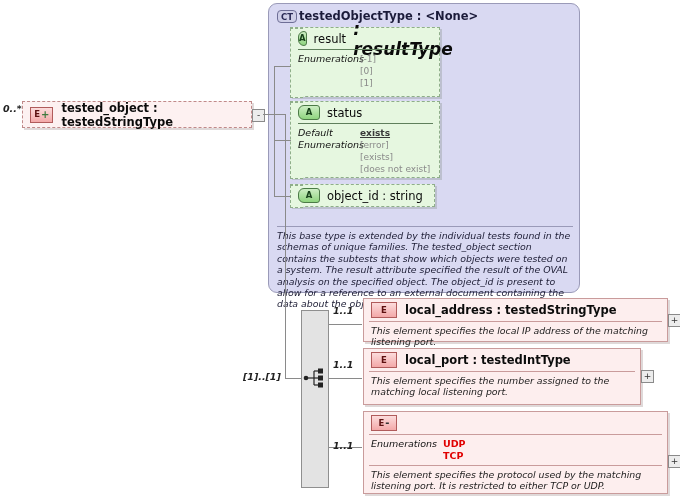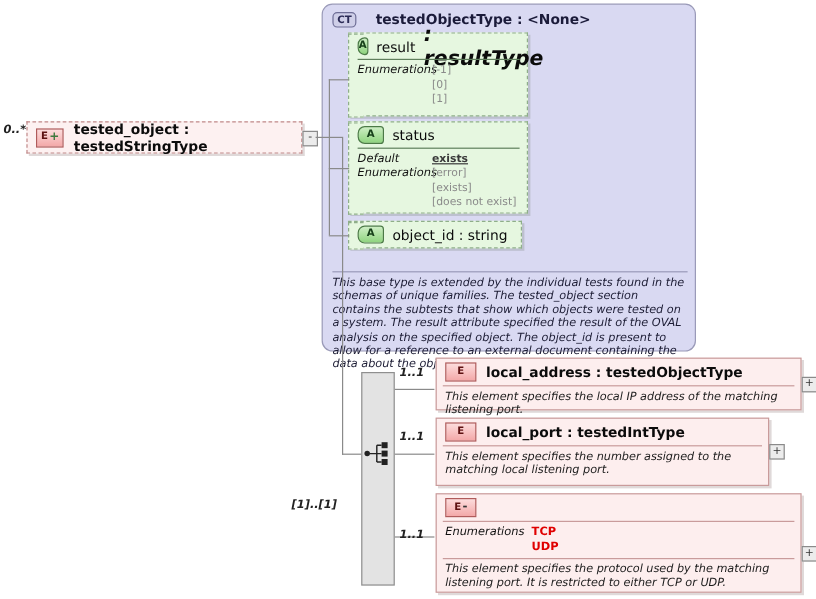--- a/index.html
+++ b/index.html
@@ -25,21 +25,21 @@
 
   
   .ct-box {
     left: 268px; top: 3px; width: 312px; height: 290px;
     background: #d9d9f2;
     border: 1px solid #9a9ab8;
     border-radius: 9px;
   }
   .ct-title {
     position: absolute; left: 8px; top: 5px;
-    display: flex; align-items: center; gap: 16px;
+    display: flex; align-items: center; gap: 2px;
     font-size: 11.5px; font-weight: bold; color: #1b1b3a;
   }
   .ct-badge {
     display: inline-block;
     border: 1px solid #6e6e96;
     border-radius: 4px;
     background: #cfcfe8;
     font-size: 8.5px; font-weight: bold;
     letter-spacing: 0px;
     padding: 1px 3px 0px 3px;
@@ -257,21 +257,21 @@
 
   <div class="line-h" style="left:274px; top:140px; width:17px;"></div>
 
   <div class="line-h" style="left:274px; top:196px; width:17px;"></div>
 
   <div class="line-v" style="left:285px; top:114px; height:265px;"></div>
 
   <div class="line-h" style="left:285px; top:378px; width:17px;"></div>
 
   <div class="abs seq-box"></div>
-  <div class="card" style="left:243px; top:371px;margin-top:44px;">[1]..[1]</div>
+  <div class="card" style="left:243px; top:371px;">[1]..[1]</div>
   <svg class="seq-icon" viewBox="0 0 24 20">
     <circle cx="3" cy="10" r="2.3" fill="#222"></circle>
     <line x1="5" y1="10" x2="11" y2="10" stroke="#222" stroke-width="1.2"></line>
     <line x1="11" y1="3" x2="11" y2="17" stroke="#222" stroke-width="1.2"></line>
     <line x1="11" y1="3" x2="15" y2="3" stroke="#222" stroke-width="1.2"></line>
     <line x1="11" y1="10" x2="15" y2="10" stroke="#222" stroke-width="1.2"></line>
     <line x1="11" y1="17" x2="15" y2="17" stroke="#222" stroke-width="1.2"></line>
     <rect x="15" y="0.5" width="5" height="5" fill="#222"></rect>
     <rect x="15" y="7.5" width="5" height="5" fill="#222"></rect>
     <rect x="15" y="14.5" width="5" height="5" fill="#222"></rect>
@@ -279,21 +279,21 @@
 
   <div class="line-h" style="left:329px; top:324px; width:33px;"></div>
   <div class="line-h" style="left:329px; top:378px; width:33px;"></div>
   <div class="line-h" style="left:329px; top:447px; width:33px;"></div>
 
   <div class="abs el-box" style="left:363px; top:298px; width:305px; height:44px;">
     <div class="el-head">
       <span class="e-badge">
         <span>E</span>
       </span>
-      <span class="el-name">local_address : testedObjectType</span>
+      <span class="el-name">local_address : testedStringType</span>
     </div>
     <div class="el-sep"></div>
     <div class="el-doc">This element specifies the local IP address of the matching listening port.</div>
   </div>
   <div class="card" style="left:333px; top:305px;">1..1</div>
   <div class="expander" style="left:668px; top:314px;">
     <span>+</span>
   </div>
 
   <div class="abs el-box" style="left:363px; top:348px; width:278px; height:57px;">
@@ -315,22 +315,22 @@
     <div class="el-head">
       <span class="e-badge">
         <span>E</span>
           <span class="sym minus">-</span>
       </span>
     </div>
     <div class="el-sep"></div>
     <div class="el-enum">
       <div class="lbl-italic">Enumerations</div>
       <div>
+        <div class="enum-red">UDP</div>
         <div class="enum-red">TCP</div>
-        <div class="enum-red">UDP</div>
       </div>
     </div>
     <div class="el-sep"></div>
     <div class="el-doc">This element specifies the protocol used by the matching listening port.  It is restricted to either TCP or UDP.</div>
   </div>
   <div class="card" style="left:333px; top:440px;">1..1</div>
   <div class="expander" style="left:668px; top:455px;">
     <span>+</span>
   </div>
 

